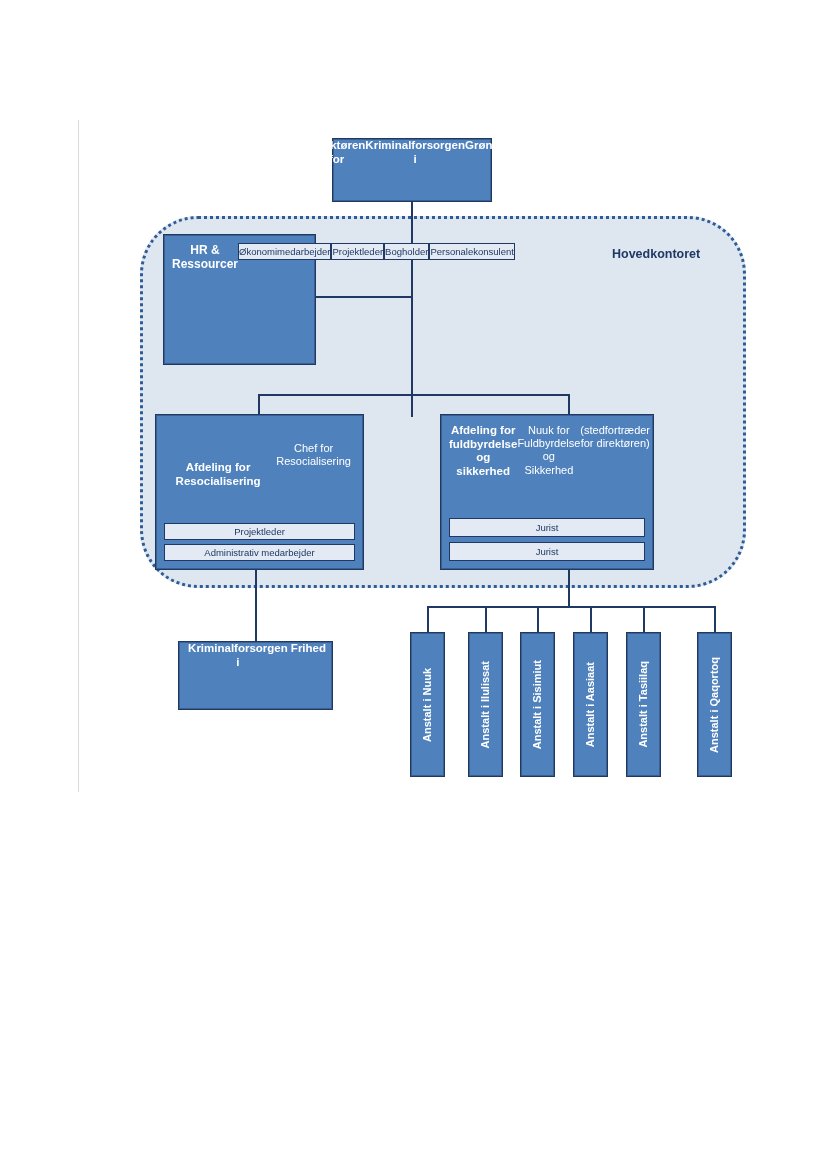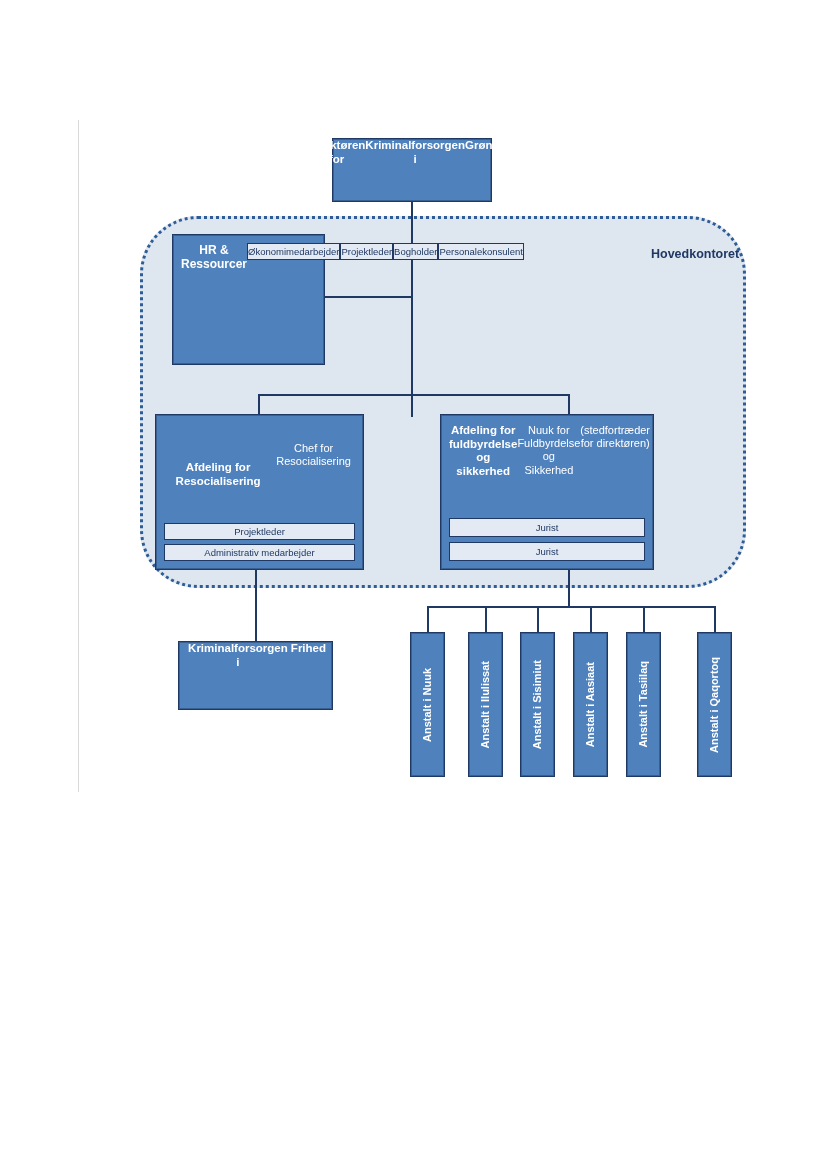--- a/index.html
+++ b/index.html
@@ -83,42 +83,41 @@
     border-radius: 58px;
   }
   #hovedkontoret-label {
     position: absolute;
     left: 612px;
     top: 247px;
     font-size: 12.5px;
     font-weight: bold;
     color: #1F3864;
     white-space: nowrap;
-    margin-left: 39px;
   }
 
   
   .conn {
     position: absolute;
     background: #1F3864;
   }
 
   
   #director-box {
     left: 332px;
     top: 138px;
     width: 160px;
     height: 64px;
     justify-content: center;
     padding: 0 6px;
   }
   #director-box .node-title { font-size: 11.5px; }
 
   #hr-box {
-    left: 172px;
+    left: 163px;
     top: 234px;
     width: 153px;
     height: 131px;
     padding: 8px 8px 8px 8px;
     justify-content: flex-start;
   }
   #hr-box .node-title { font-size: 12px; margin-bottom: 8px; }
   #hr-box .staff { height: 17px; margin-bottom: 4px; }
   #hr-box .staff:last-child { margin-bottom: 0; }
 

